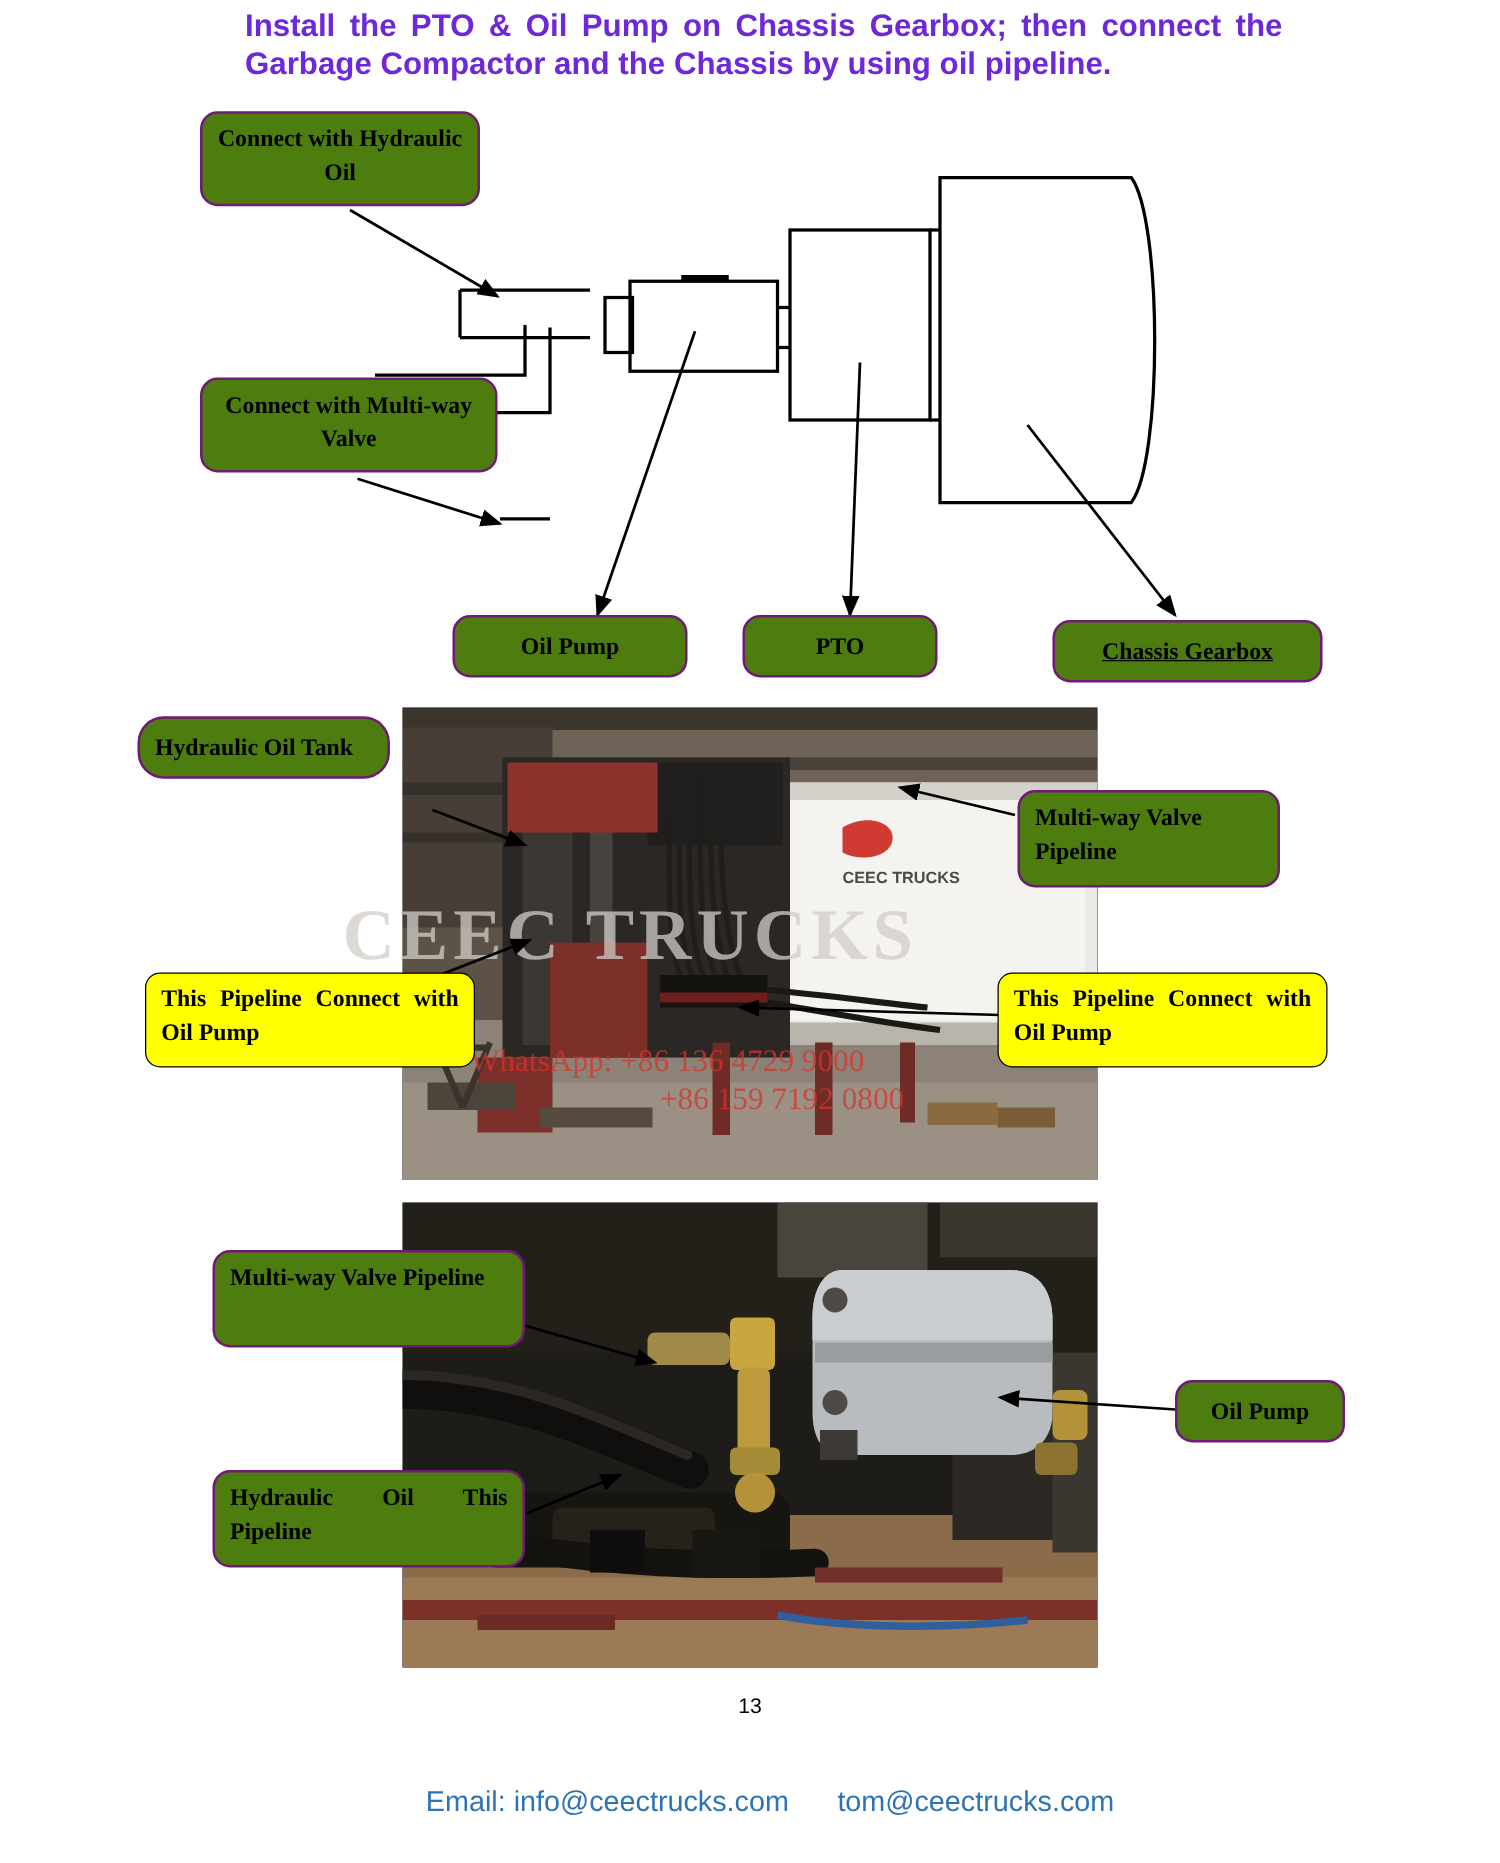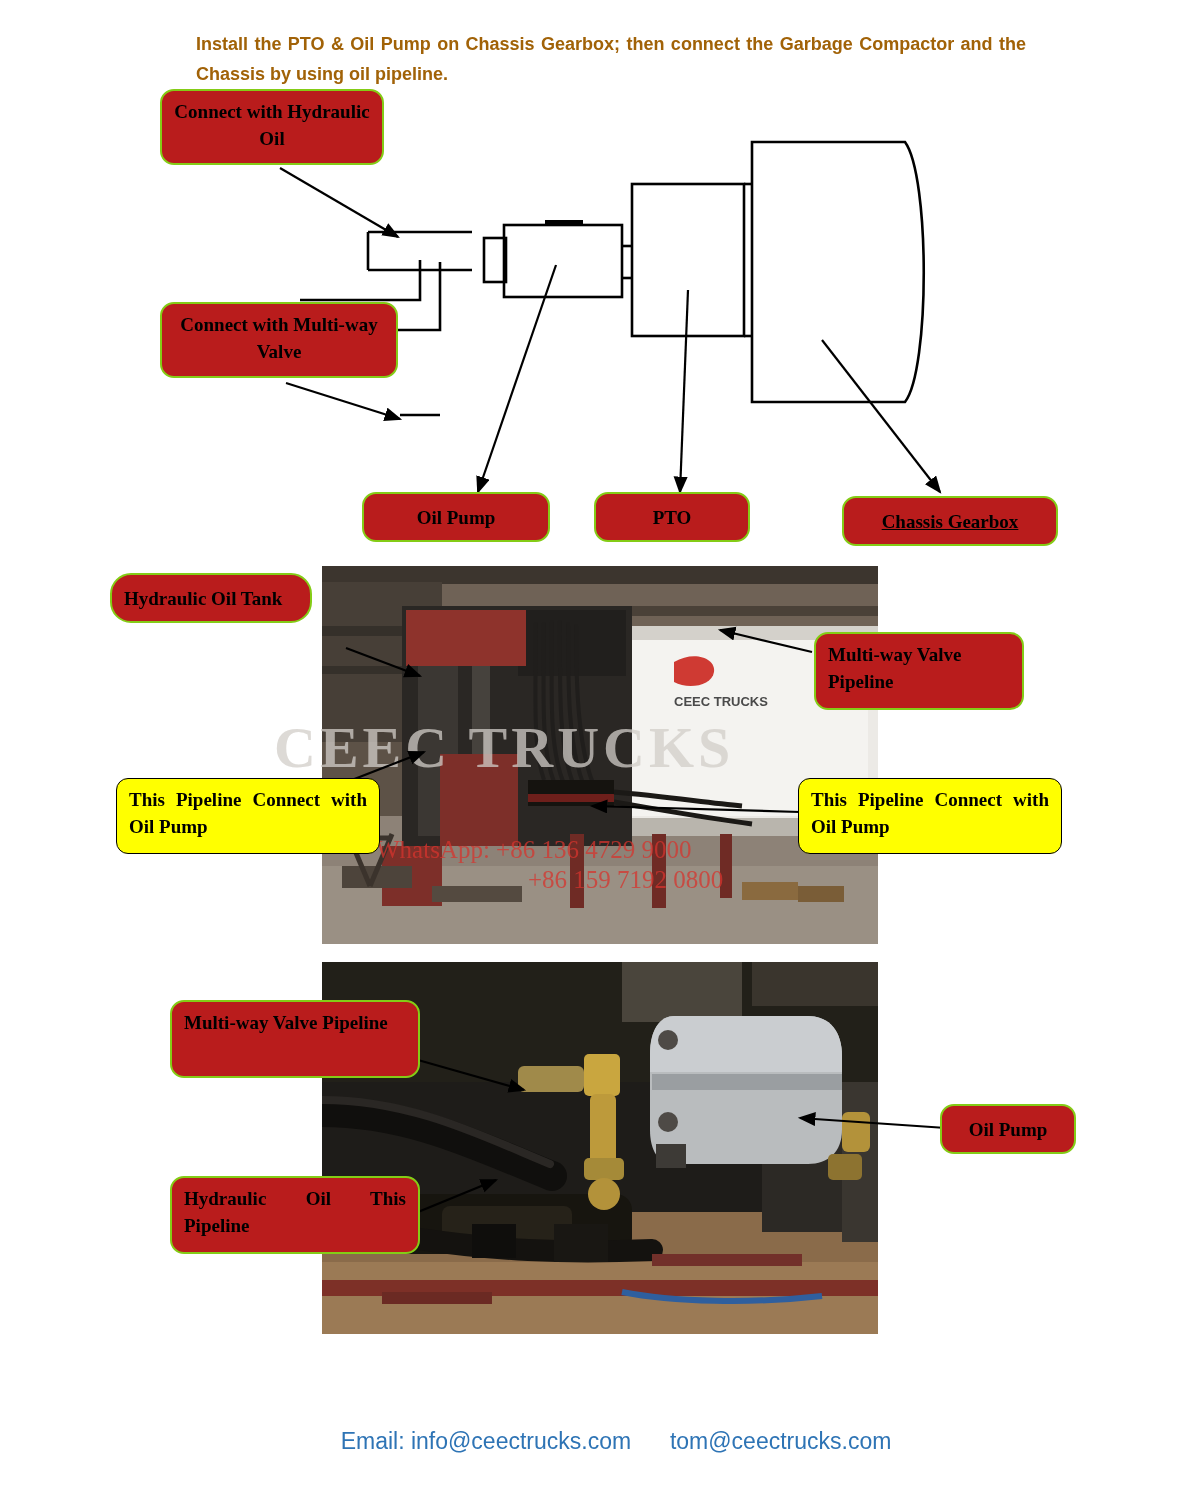--- a/index.html
+++ b/index.html
@@ -9,30 +9,30 @@
     font-family:"Liberation Serif", serif;
     position:relative;
     overflow:hidden;
   }
   .page{position:absolute;left:0;top:0;width:1200px;height:1490px;}
 
   
   .heading{
     position:absolute;left:196px;top:6px;width:830px;
     font-family:"Liberation Sans", sans-serif;
-    font-weight:bold;font-size:18px;line-height:30px;
-    color:#a16207;text-align:justify;margin-top:23px;
+    font-weight:bold;font-size:25px;line-height:30px;
+    color:#6d28d9;text-align:justify;
   }
 
   
   .callout{
     position:absolute;
-    border:2px solid #84cc16;
+    border:2px solid #701a75;
     border-radius:14px;
-    background:#b91c1c;
+    background:#4d7c0f;
     font-weight:bold;
     font-size:19px;
     line-height:27px;
     color:#000;
     box-sizing:border-box;
     padding:7px 12px;
     z-index:6;
   }
   .callout.center{text-align:center;}
   .callout.yellow{background:#ffff00;border-radius:12px;border:1px solid #000;}
@@ -301,20 +301,21 @@
   </div>
 
   <div class="callout justify" style="left:170px;top:1176px;width:250px;height:78px;">
     <span>Hydraulic  Oil  This Pipeline</span>
   </div>
 
   <div class="callout center" style="left:940px;top:1104px;width:136px;height:50px;line-height:34px;">
     <span>Oil Pump</span>
   </div>
 
+  <div class="pagenum">13</div>
 
   <div class="footer">
     <span>Email:</span>
     <span> </span>
     <span>info@ceectrucks.com</span>
     <span class="gap"></span>
     <span>tom@ceectrucks.com</span>
   </div>
 
 </div>

